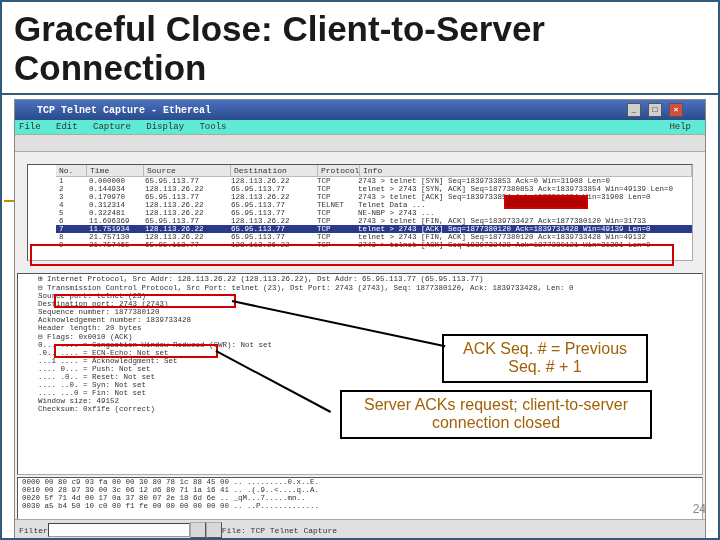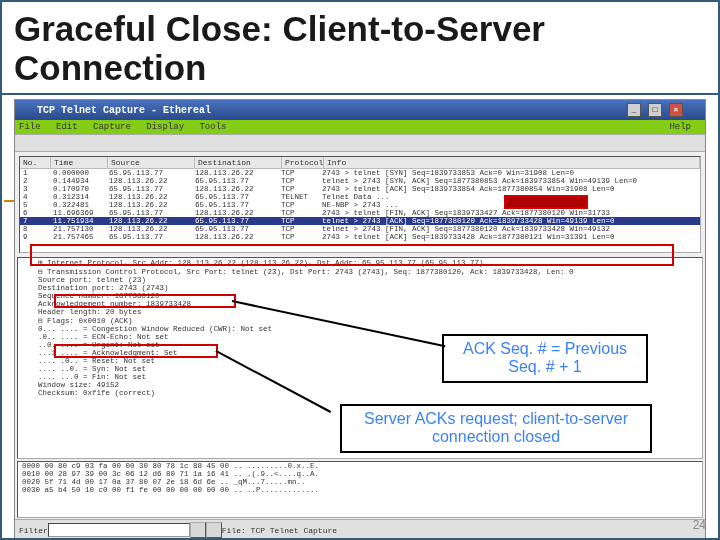--- a/index.html
+++ b/index.html
@@ -47,40 +47,40 @@
     width: 12px; height: 12px;
     background: #cfcfcf;
     border: 1px solid #555;
     margin-left: 1px;
     text-align: center;
     line-height: 12px;
     font-size: 8px;
     color: #000;
   }
   .menubar {
-    background: #84cc16;
+    background: #5eead4;
     border-bottom: 1px solid #aaa;
     padding: 2px 4px;
     font-size: 9px;
     display: flex;
     justify-content: space-between;
   }
   .menubar span { margin-right: 10px; }
   .toolbar {
     background: #e0e0e0;
     border-bottom: 1px solid #aaa;
     height: 16px;
   }
   .pane {
     background: #fff;
     border: 1px inset #aaa;
     overflow: hidden;
     position: relative;
   }
-  .pane.list { height: 95px; margin: 4px; }
+  .pane.list { height: 95px; margin: 12px; padding-left: 28px; }
   .pane.detail { height: 200px; margin: 2px; overflow: hidden; }
   .pane.hex { height: 55px; margin: 2px; }
   .columns {
     display: flex;
     background: #e8e8e8;
     border-bottom: 1px solid #bbb;
     font-size: 8px;
   }
   .columns div { padding: 1px 3px; border-right: 1px solid #bbb; }
   .c-no{width:24px}.c-time{width:50px}.c-src{width:80px}.c-dst{width:80px}.c-proto{width:35px}.c-info{flex:1}
@@ -129,36 +129,36 @@
     position: absolute;
     border: 2px solid #d00000;
     background: transparent;
     pointer-events: none;
   }
   .callout {
     position: absolute;
     background: #fff;
     border: 2px solid #000;
     font-family: Arial, sans-serif;
-    color: #3b82f6;
+    color: #a16207;
     text-align: center;
     padding: 4px 6px;
     line-height: 1.15;
   }
   .callout.a { left: 440px; top: 332px; width: 190px; font-size: 16px; }
-  .callout.b { left: 338px; top: 402px; width: 296px; font-size: 16px; }
+  .callout.b { left: 338px; top: 388px; width: 296px; font-size: 16px; }
   .leader {
     position: absolute;
     background: #000;
     height: 1.5px;
     transform-origin: left center;
   }
   .page-num {
     position: absolute;
-    bottom: 6px; right: 12px;
+    bottom: 22px; right: 12px;
     color: #888;
     font-size: 12px;
   }
   .arrow {
     position: absolute;
     left: 2px;
     top: 198px;
     width: 18px;
     height: 2px;
     background: #c98a00;
@@ -290,22 +290,22 @@
         <div class="detail-line">⊞ Internet Protocol, Src Addr: 128.113.26.22 (128.113.26.22), Dst Addr: 65.95.113.77 (65.95.113.77)</div>
         <div class="detail-line">⊟ Transmission Control Protocol, Src Port: telnet (23), Dst Port: 2743 (2743), Seq: 1877380120, Ack: 1839733428, Len: 0</div>
         <div class="detail-line">    Source port: telnet (23)</div>
         <div class="detail-line">    Destination port: 2743 (2743)</div>
         <div class="detail-line">    Sequence number: 1877380120</div>
         <div class="detail-line">    Acknowledgement number: 1839733428</div>
         <div class="detail-line">    Header length: 20 bytes</div>
         <div class="detail-line">  ⊟ Flags: 0x0010 (ACK)</div>
         <div class="detail-line">      0... .... = Congestion Window Reduced (CWR): Not set</div>
         <div class="detail-line">      .0.. .... = ECN-Echo: Not set</div>
-        <div class="detail-line">      ..0. .... = Urgent: Not set</div>
         <div class="detail-line">      ...1 .... = Acknowledgment: Set</div>
+        <div class="detail-line">      .... 0... = Push: Not set</div>
         <div class="detail-line">      .... .0.. = Reset: Not set</div>
         <div class="detail-line">      .... ..0. = Syn: Not set</div>
         <div class="detail-line">      .... ...0 = Fin: Not set</div>
         <div class="detail-line">    Window size: 49152</div>
         <div class="detail-line">    Checksum: 0xf1fe (correct)</div>
       </div>
   </div>
 
   <div class="pane hex">
     <div id="hex-container">

